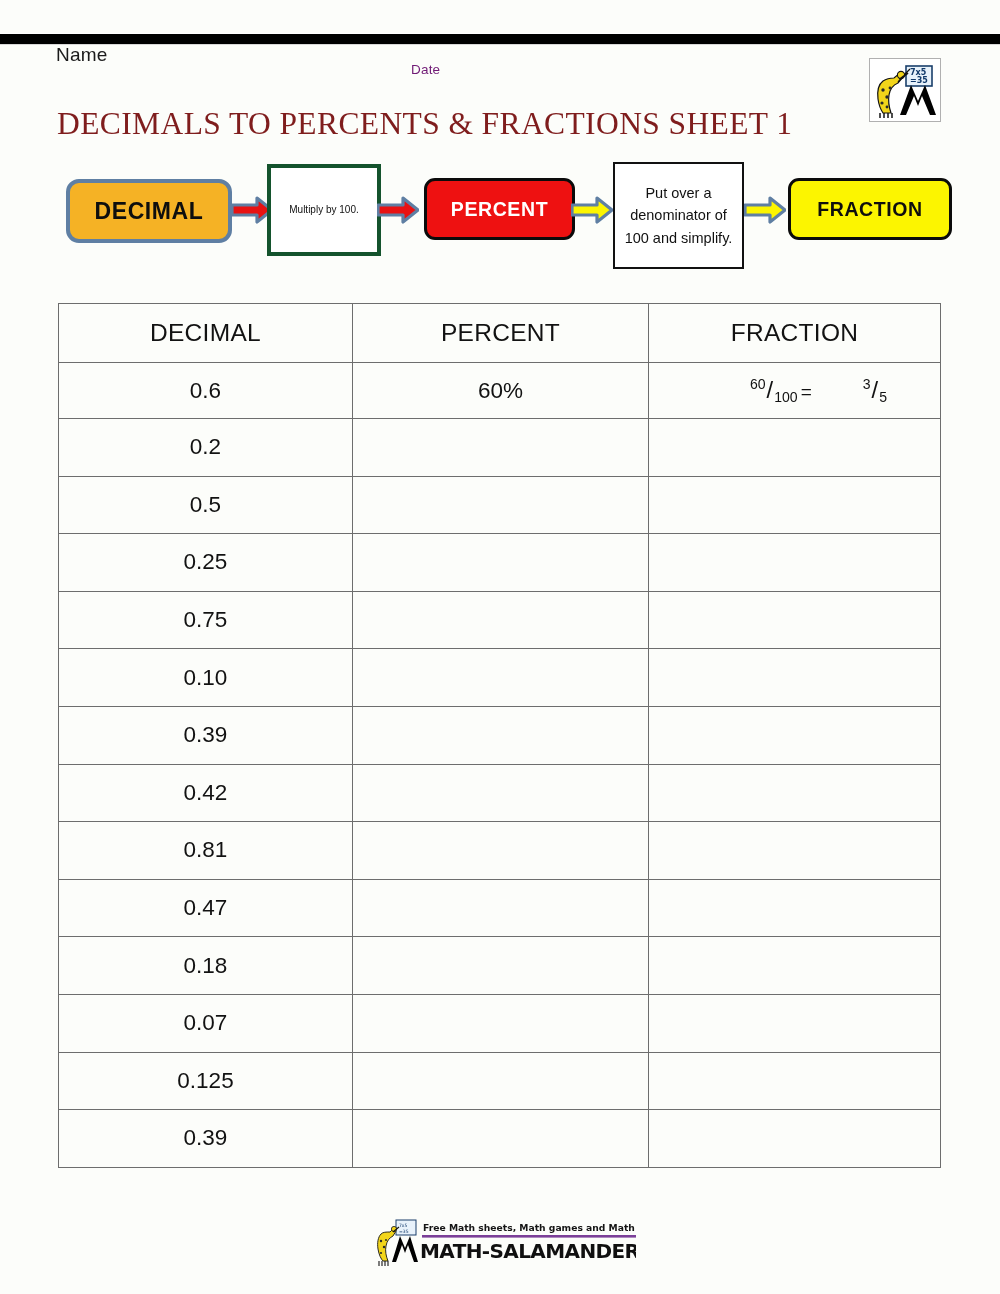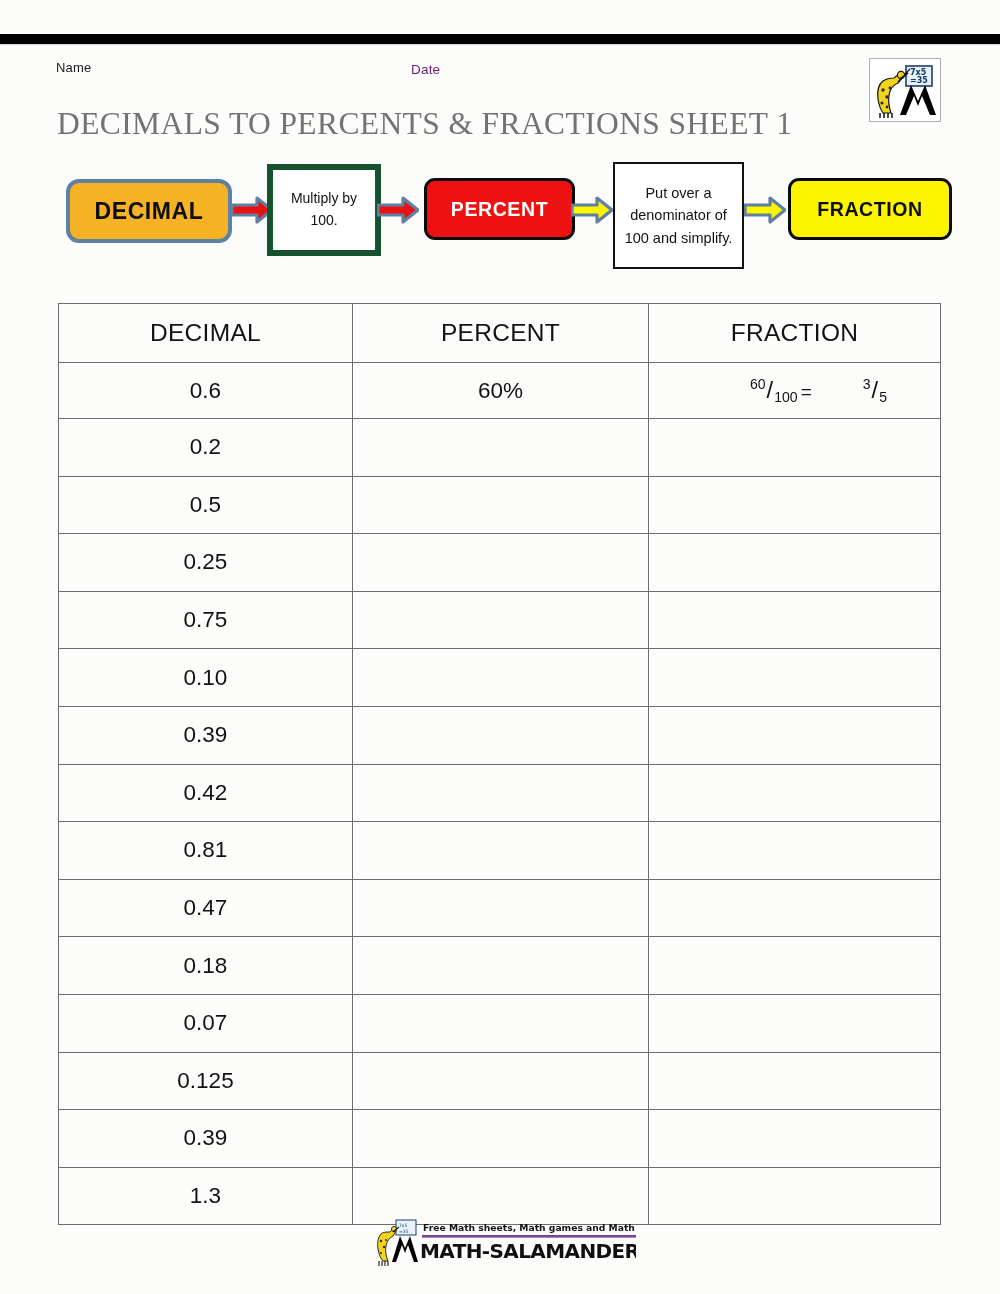--- a/index.html
+++ b/index.html
@@ -24,40 +24,40 @@
     height: 10px;
     background: #000000;
     border-top: 1px solid #ffffff;
     border-bottom: 1px solid #d8d8d8;
   }
 
   
   .name-label {
     position: absolute;
     left: 56px;
-    top: 60px;
-    font-size: 13px;
+    top: 44px;
+    font-size: 19px;
     color: #1b1b1b;
     letter-spacing: 0.2px;
   }
   .date-label {
     position: absolute;
     left: 411px;
     top: 62px;
     font-size: 13.5px;
     color: #701a75;
     letter-spacing: 0.2px;
   }
   .sheet-title {
     position: absolute;
     left: 57px;
     top: 106px;
     font-family: "Liberation Serif", "DejaVu Serif", serif;
     font-size: 31.5px;
-    color: #737373;
+    color: #7f1d1d;
     letter-spacing: 0.4px;
     white-space: nowrap;
   }
 
   
   .logo-box {
     position: absolute;
     left: 869px;
     top: 58px;
     width: 70px;
@@ -96,22 +96,22 @@
     font-weight: bold;
     color: #0e0e0e;
     letter-spacing: 0.6px;
   }
   .fbox-step1 {
     left: 267px;
     top: 9px;
     width: 114px;
     height: 92px;
     background: #ffffff;
-    border: 6px solid #14532d;
-    font-size: 14px;
+    border: 4px solid #14532d;
+    font-size: 10px;
     color: #111111;
     line-height: 1.55;
     padding: 0 6px;
   }
   .fbox-percent {
     left: 424px;
     top: 23px;
     width: 151px;
     height: 62px;
     background: #ee1111;
@@ -387,25 +387,20 @@
       <tr>
         <td>0.125</td>
         <td></td>
         <td></td>
       </tr>
       <tr>
         <td>0.39</td>
         <td></td>
         <td></td>
       </tr>
-      <tr>
-        <td>1.3</td>
-        <td></td>
-        <td></td>
-      </tr>
     </tbody>
 </table>
 
 <div class="footer">
   <svg width="262" height="52" viewBox="0 0 262 52" xmlns="http://www.w3.org/2000/svg">
 
     <rect x="22" y="2" width="20" height="15" fill="#e8f2fb" stroke="#1a3f6b" stroke-width="1"></rect>
     <text x="25" y="9" font-family="DejaVu Sans, sans-serif" font-size="4.5" fill="#123a6b">7x5</text>
     <text x="25" y="14.5" font-family="DejaVu Sans, sans-serif" font-size="4.5" fill="#123a6b">=35</text>
     <path d="M18 44 L26 18 L31 30 L36 18 L44 44 L40 44 L34 27 L31 35 L28 27 L22 44 Z" fill="#000000"></path>

